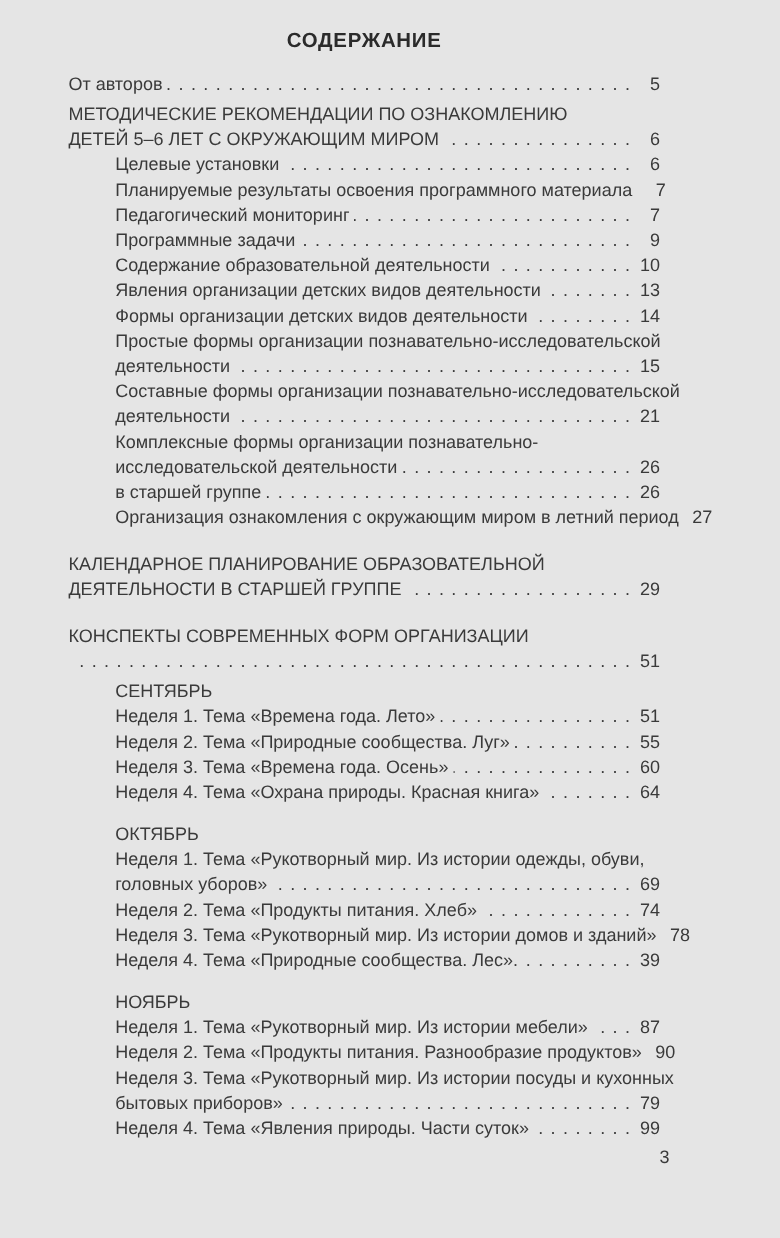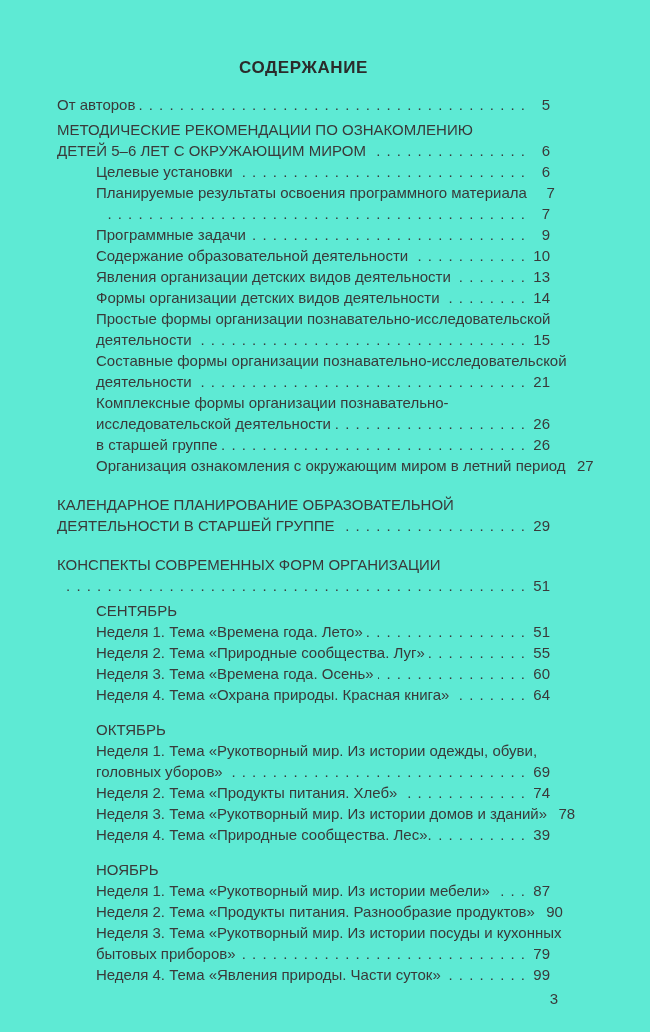--- a/index.html
+++ b/index.html
@@ -4,23 +4,23 @@
 <style>
   html, body {
     margin: 0;
     padding: 0;
     background: #ffffff;
   }
   .page {
     position: relative;
     width: 650px;
     height: 1032px;
-    background: #5eead4;
+    background: #e5e5e5;
     box-sizing: border-box;
-    padding: 58px 0 0 0;
+    padding: 24px 0 0 0;
     font-family: "Liberation Sans", "DejaVu Sans", sans-serif;
     color: #3a3a3a;
     overflow: hidden;
   }
   .content {
     margin-left: 57px;
     width: 493px;
   }
   .toc-title {
     text-align: center;
@@ -102,20 +102,21 @@
           <span class="toc-label">Целевые установки</span>
           <span class="toc-leader"></span>
           <span class="toc-page">6</span>
         </div>
         <div class="toc-row level-1">
           <span class="toc-label">Планируемые результаты освоения программного материала</span>
           <span class="toc-leader"></span>
           <span class="toc-page">7</span>
         </div>
         <div class="toc-row level-1">
+          <span class="toc-label">Педагогический мониторинг</span>
           <span class="toc-leader"></span>
           <span class="toc-page">7</span>
         </div>
         <div class="toc-row level-1">
           <span class="toc-label">Программные задачи</span>
           <span class="toc-leader"></span>
           <span class="toc-page">9</span>
         </div>
         <div class="toc-row level-1">
           <span class="toc-label">Содержание образовательной деятельности</span>

